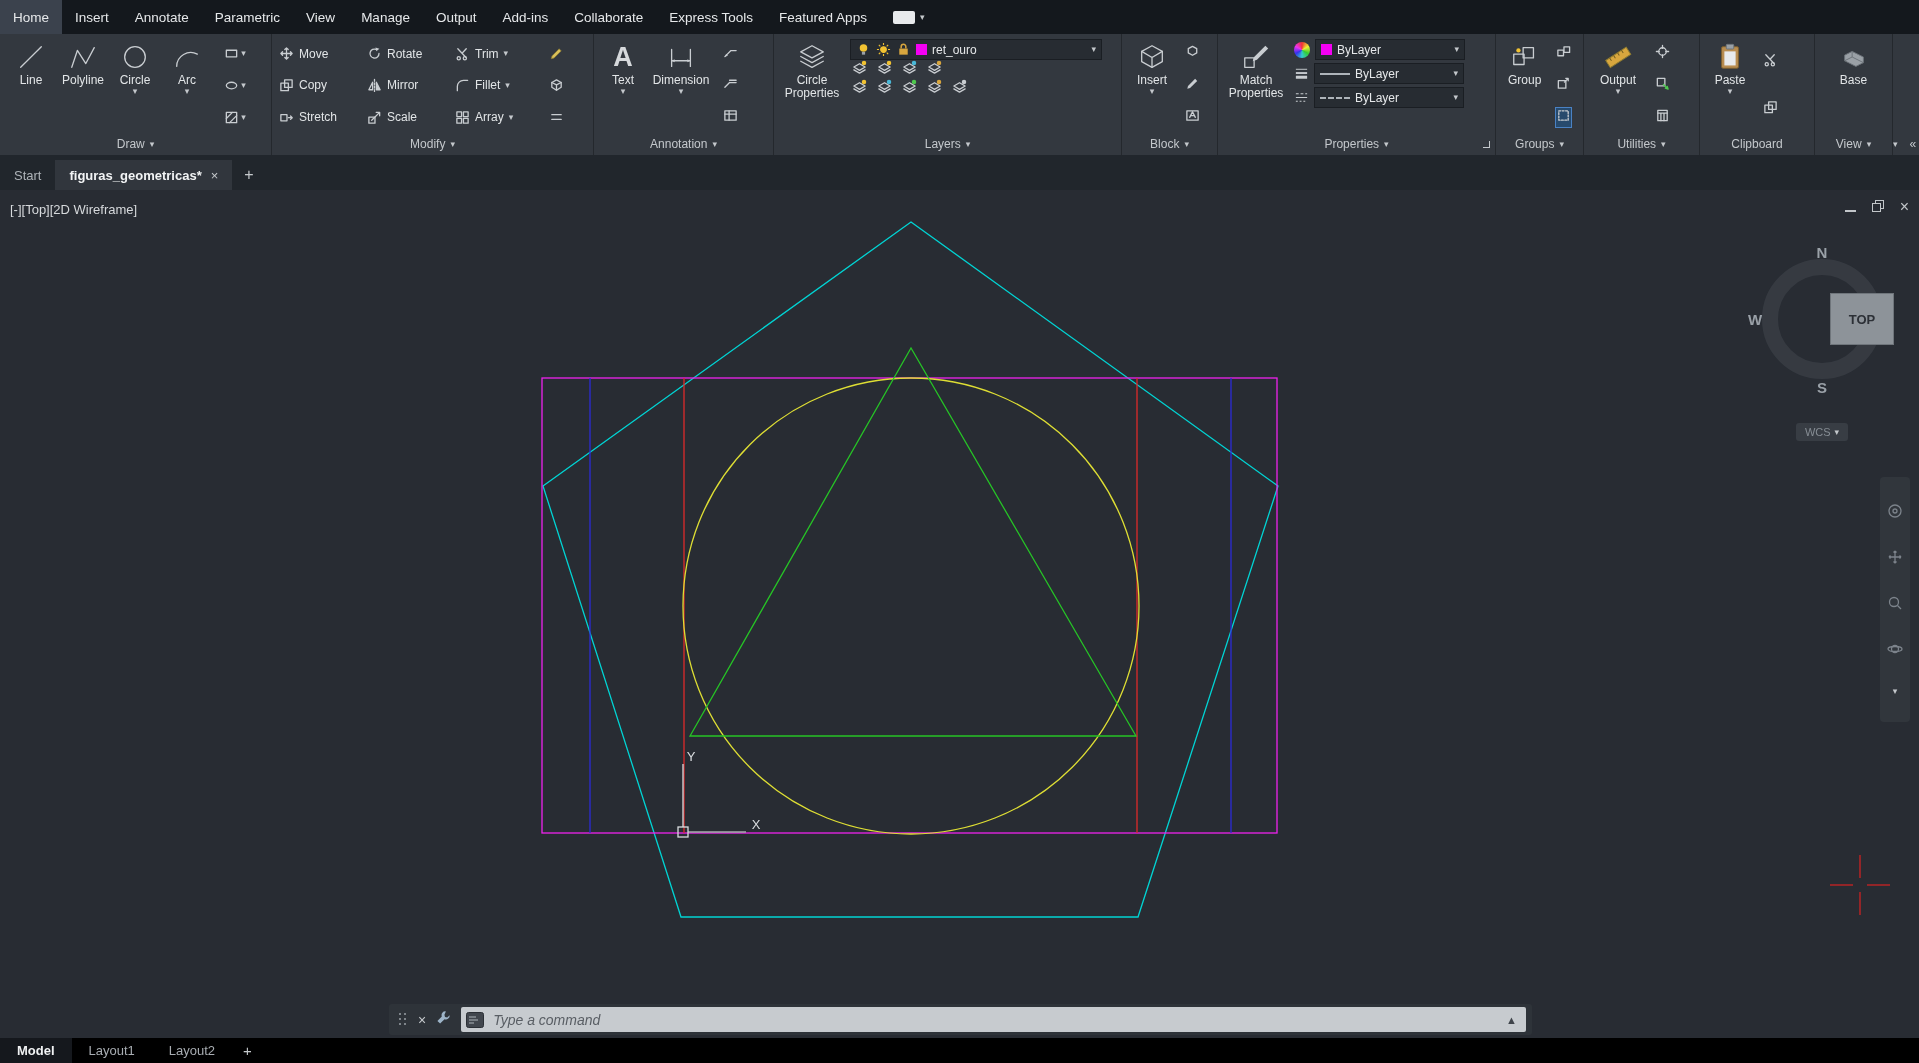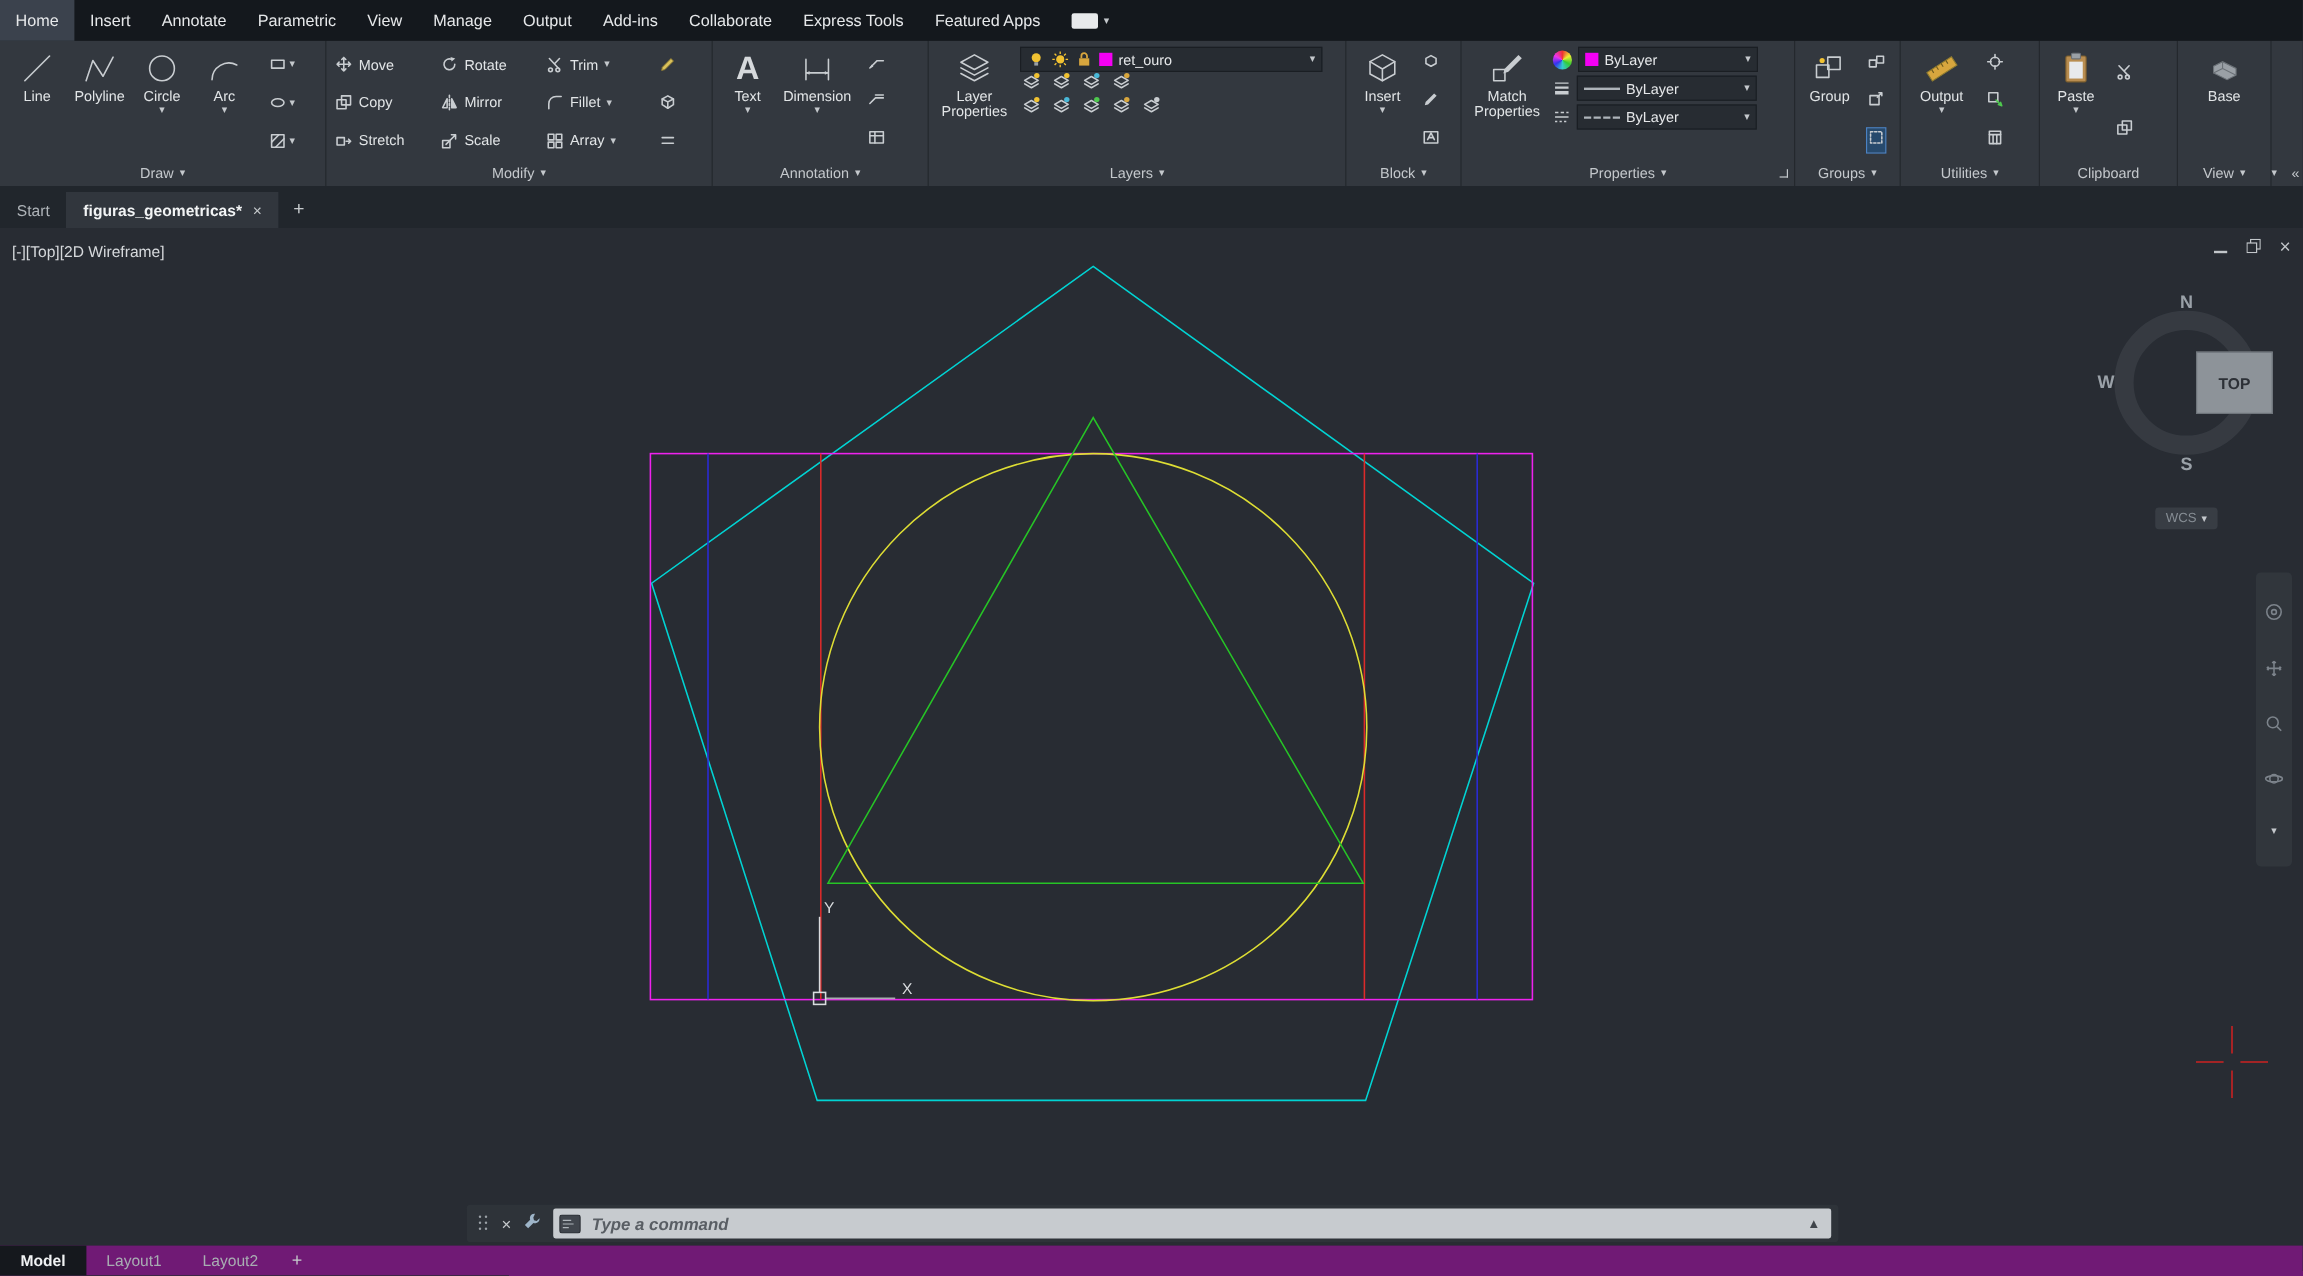--- a/index.html
+++ b/index.html
@@ -89,26 +89,26 @@
 
   
   .cmdbar { position:absolute; left:389px; top:1004px; width:1143px; height:31px; display:flex;
             align-items:center; background:rgba(47,52,58,0.92); border-radius:3px;
             padding:0 6px 0 10px; gap:10px; z-index:41; }
   .grip { position:relative; width:9px; height:13px; }
   .grip::before { content:""; position:absolute; width:2px; height:2px; background:#9aa0a6; border-radius:50%;
                   box-shadow:0 5px 0 #9aa0a6, 0 10px 0 #9aa0a6, 5px 0 0 #9aa0a6, 5px 5px 0 #9aa0a6, 5px 10px 0 #9aa0a6; }
   .cmdx { color:#c6cacd; font-size:14px; }
   .cmd-input { flex:1; height:25px; background:#c7cbcf; border-radius:2px; display:flex;
-               align-items:center; padding:0 9px 0 5px; gap:9px;font-weight:bold; }
+               align-items:center; padding:0 9px 0 5px; gap:9px; }
   .cmd-ph { font-style:italic; font-size:14px; color:#595e64; flex:1; }
   .cmd-up { color:#3f444a; font-size:11px; }
 
   
-  .bbar { position:absolute; bottom:0; left:0; right:0; height:25px; background:#701a75; display:flex;
+  .bbar { position:absolute; bottom:0; left:0; right:0; height:25px; background:#000000; display:flex;
           align-items:stretch; font-size:13px; color:#a8adb2; z-index:42; }
   .btab { padding:0 17px; display:flex; align-items:center; }
   .btab.active { background:#15181d; color:#f0f2f3; font-weight:bold; }
   .bplus { padding:0 11px; display:flex; align-items:center; color:#c6cacd; font-size:15px; }
 </style>
 </head>
 <body>
 
 <div class="menubar">
   <span class="mi active">Home</span>
@@ -332,21 +332,21 @@
   <div class="panel" style="width:348px">
     <div class="pbody">
       <div class="bb" style="width:66px">
         <span class="bi">
           <svg class="sv bi32" viewBox="0 0 32 32">
               <path d="M16 4 28 10.5 16 17 4 10.5z"></path>
               <path d="M4 15.5 16 22l12-6.5"></path>
               <path d="M4 20.5 16 27l12-6.5"></path>
             </svg>
           </span>
-        <span class="bl" style="width:60px">Layer Properties</span>
+        <span class="bl" style="width:60px">Circle Properties</span>
       </div>
       <div class="layers-right">
         <div class="combo">
           <svg class="si16" viewBox="0 0 16 16">
               <circle cx="8" cy="6.5" r="4" fill="#f1c232"></circle>
               <rect x="6.3" y="10.5" width="3.4" height="3" fill="#9aa0a6"></rect>
             </svg>
           <svg class="si16" viewBox="0 0 16 16" stroke="#f1c232" fill="none" stroke-width="1.2">
               <circle cx="8" cy="8" r="3" fill="#f1c232"></circle>
               <path d="M8 1v2.2M8 12.8V15M1 8h2.2M12.8 8H15M3 3l1.6 1.6M11.4 11.4 13 13M13 3l-1.6 1.6M4.6 11.4 3 13"></path>

